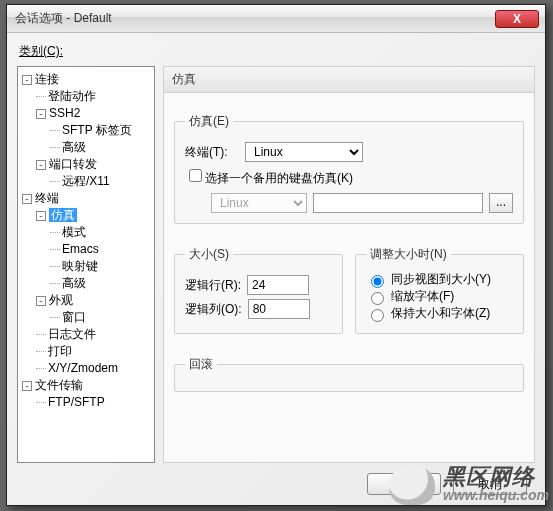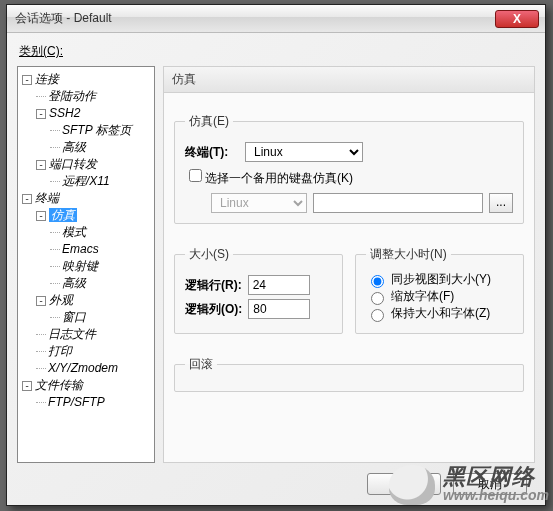--- a/index.html
+++ b/index.html
@@ -52,21 +52,21 @@
   .main-row { flex: 1; display: flex; gap: 8px; overflow: hidden; }
   .tree {
     width: 138px;
     background: #fff;
     border: 1px solid #888;
     padding: 4px 2px;
     overflow: auto;
     line-height: 17px;
   }
   .tree ul { list-style: none; margin: 0; padding-left: 14px; }
-  .tree > ul { padding-left: 2px; font-style: italic; }
+  .tree > ul { padding-left: 2px; }
   .tree li { white-space: nowrap; }
   .tree .toggle {
     display: inline-block;
     width: 10px; height: 10px;
     border: 1px solid #888;
     line-height: 8px;
     text-align: center;
     font-size: 10px;
     margin-right: 3px;
     color: #555;
@@ -103,21 +103,21 @@
   .panel-body { padding: 8px 10px; overflow: auto; }
   fieldset {
     border: 1px solid #cfcfcf;
     border-radius: 2px;
     margin: 12px 0 10px 0;
     padding: 8px 10px 10px 10px;
     background: #f7f7f7;
   }
   legend { padding: 0 4px; color: #333; }
   .row { display: flex; align-items: center; gap: 6px; margin: 4px 0; }
-  label.lbl { min-width: 54px; font-weight: bold; }
+  label.lbl { min-width: 54px; }
   select, input[type="text"] {
     border: 1px solid #999;
     height: 20px;
     font-size: 12px;
     font-family: inherit;
     padding: 1px 4px;
     background: #fff;
   }
   input[type="text"] { text-align: left; }
   .num { width: 62px; text-align: center; }

